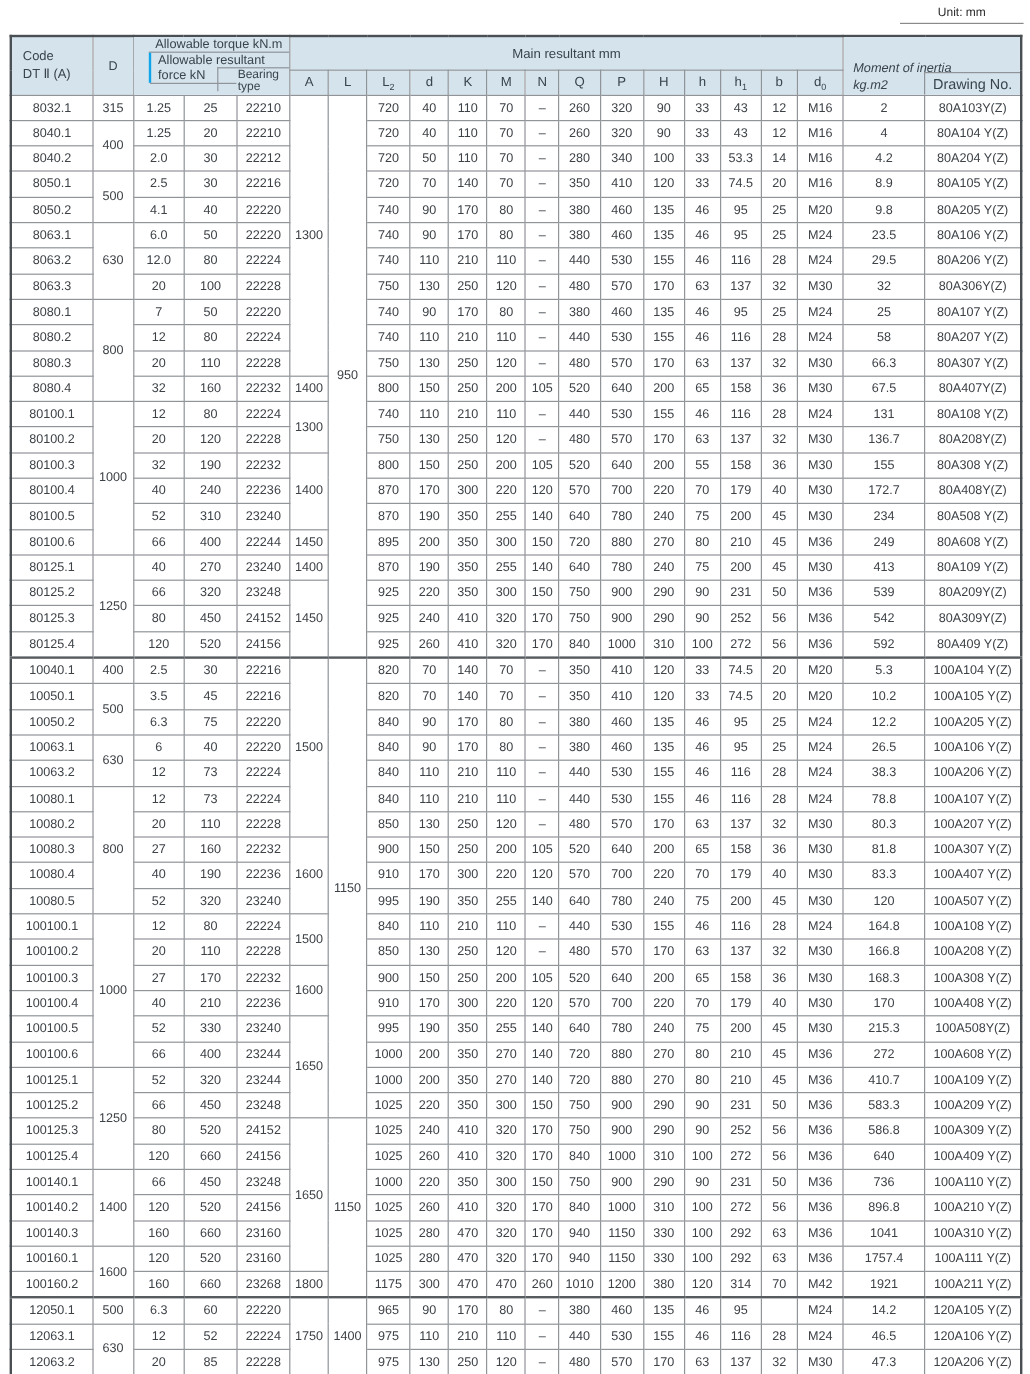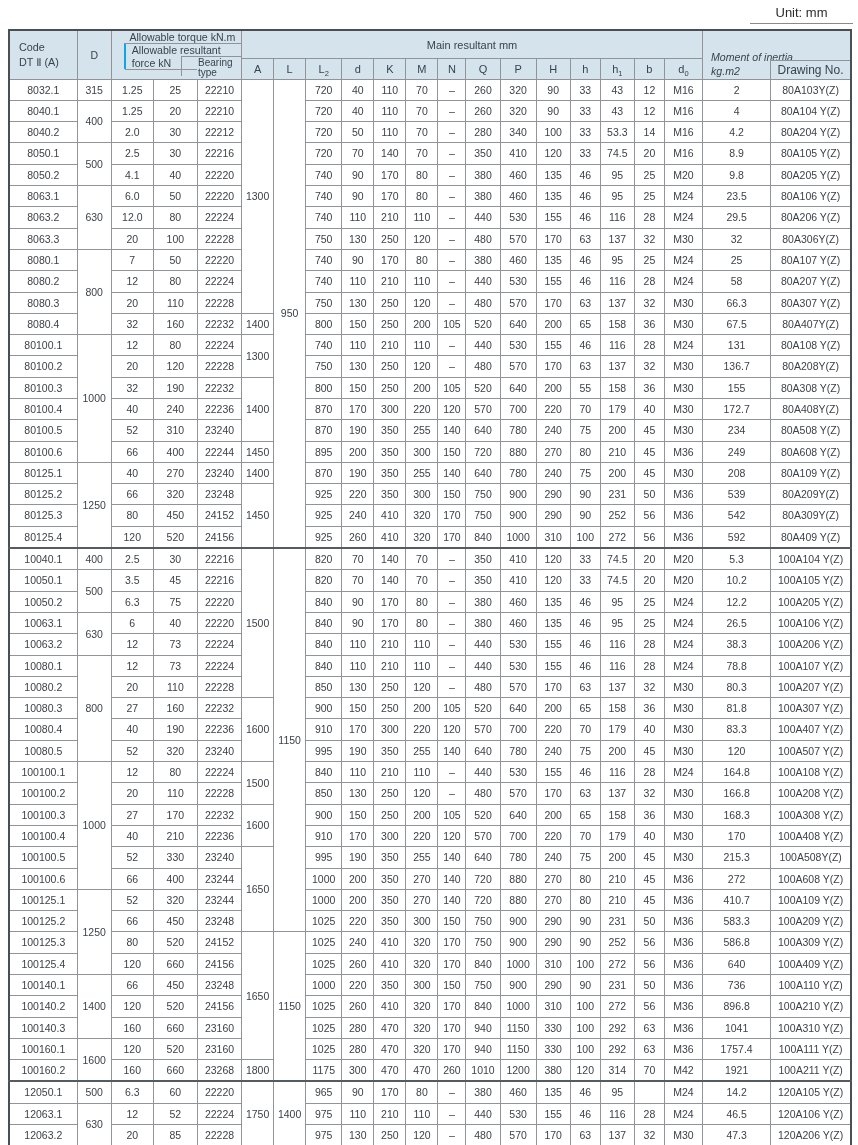--- a/index.html
+++ b/index.html
@@ -3,21 +3,21 @@
 <meta charset="utf-8">
 <style>
   html,body { margin:0; padding:0; background:#ffffff; }
   body {
     width:858px; height:1145px; position:relative; overflow:hidden;
     font-family:"Liberation Sans", sans-serif; color:#3d4247;
     -webkit-font-smoothing:antialiased;
   }
   .unit-label {
     position:absolute; top:5px; right:5px; min-width:95px;
-    text-align:center; font-size:13px; color:#2b2b2b;
+    text-align:center; font-size:10px; color:#2b2b2b;
     border-bottom:1px solid #8a8a8a; padding:0 4px 3px 4px;
   }
   table.spec {
     position:absolute; left:8px; top:29px;
     width:844px; table-layout:fixed; border-collapse:collapse;
     border:2px solid #4a4f53;
   }
   th, td {
     border:1px solid #909498; padding:0; margin:0;
     font-size:10.5px; font-weight:normal; text-align:center;
@@ -515,21 +515,21 @@
         <td>350</td>
         <td>255</td>
         <td>140</td>
         <td>640</td>
         <td>780</td>
         <td>240</td>
         <td>75</td>
         <td>200</td>
         <td>45</td>
         <td>M30</td>
-        <td>208</td>
+        <td>413</td>
         <td>80A109 Y(Z)</td>
       </tr>
       <tr>
         <td>80125.2</td>
         <td>66</td>
         <td>320</td>
         <td>23248</td>
         <td rowspan="3">1450</td>
         <td>925</td>
         <td>220</td>

